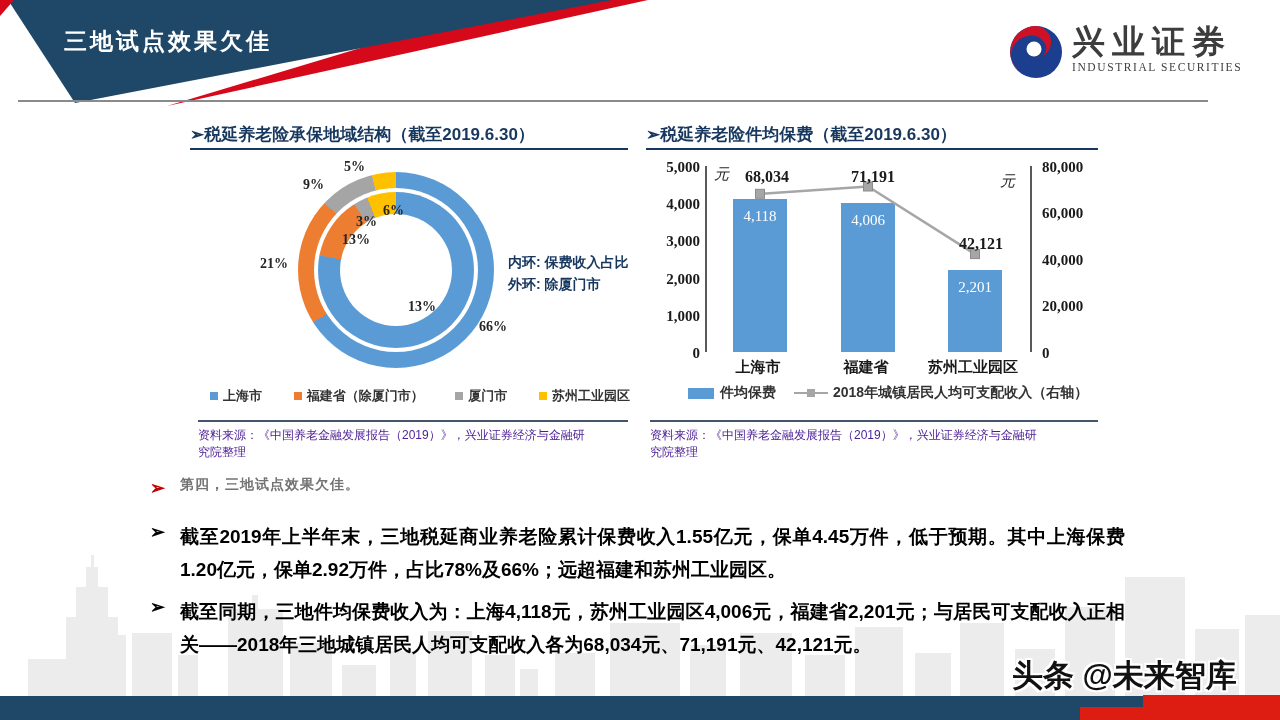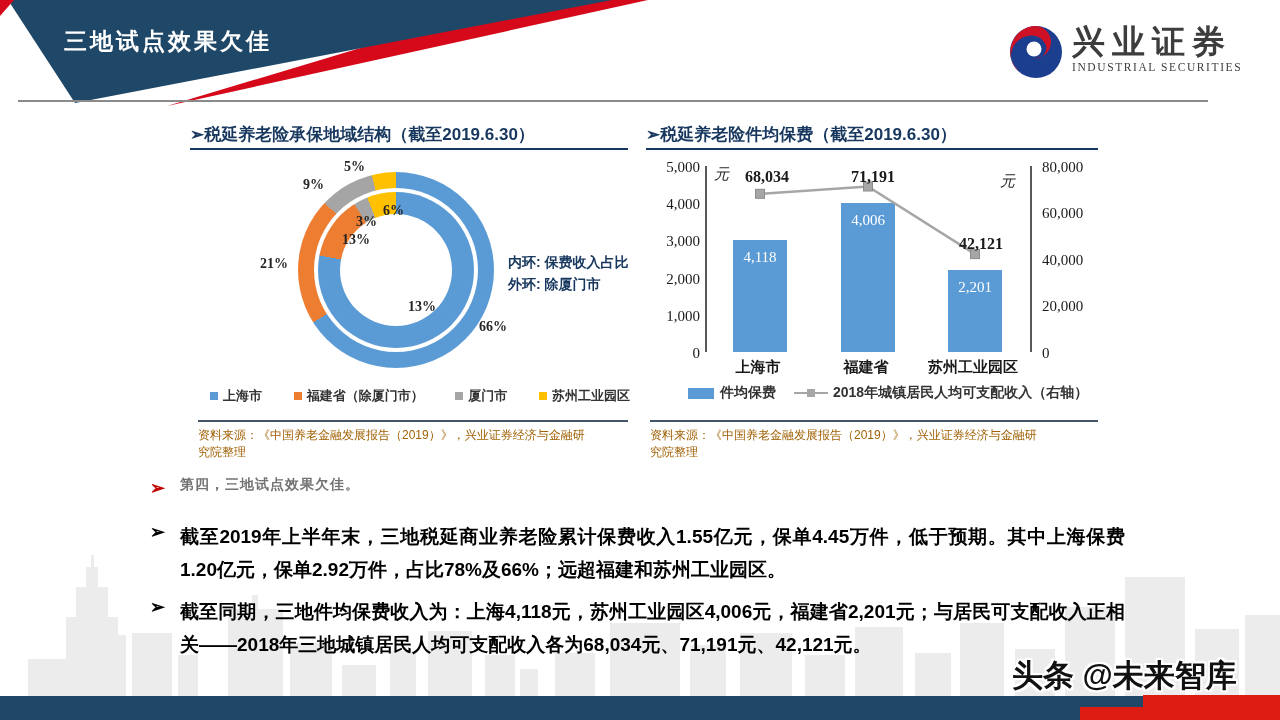--- a/index.html
+++ b/index.html
@@ -27,36 +27,36 @@
   .pie-note { position:absolute; left:508px; top:251px; color:#17375e; font-size:14px; font-weight:bold; line-height:22px; white-space:nowrap; }
   .pie-legend { position:absolute; left:210px; top:387px; width:420px; display:flex; justify-content:space-between; }
   .pie-legend .itm { display:flex; align-items:center; }
   .pie-legend .sw { width:8px; height:8px; margin-right:5px; }
   .pie-legend .lt { font-size:13px; font-weight:bold; color:#333; white-space:nowrap; }
 
   
   .plot { position:absolute; left:705px; top:166px; width:327px; height:186px; border-left:2px solid #595959; border-right:2px solid #595959; }
   .bar { position:absolute; bottom:0; width:54px; text-align:center; }
   .bar span { display:inline-block; margin-top:9px; color:#fff; font-family:"Liberation Serif", serif; font-size:15px; }
-  .tick { position:absolute; font-family:"Liberation Serif", serif; font-size:15px; color:#1a1a1a; }
+  .tick { position:absolute; font-family:"Liberation Serif", serif; font-size:15px; color:#1a1a1a;font-weight:bold; }
   .tick.l { width:46px; text-align:right; left:654px; }
   .tick.r { left:1042px; }
   .axis-unit { position:absolute; font-family:"Liberation Serif", serif; font-style:italic; font-size:15px; color:#262626; }
   .line-lbl { position:absolute; transform:translateX(-50%); font-family:"Liberation Serif", serif; font-weight:bold; font-size:16px; color:#1a1a1a; white-space:nowrap; }
   .cat { position:absolute; top:358px; width:120px; text-align:center; font-size:15px; font-weight:bold; color:#1a1a1a; white-space:nowrap; }
   #line-svg { position:absolute; left:0; top:0; overflow:visible; }
   .bar-legend { position:absolute; left:688px; top:384px; display:flex; align-items:center; }
   .bar-legend .sw { width:26px; height:11px; margin-right:6px; }
   .bar-legend .lt { font-size:14px; font-weight:bold; color:#333; white-space:nowrap; }
   .bar-legend .lm { position:relative; width:34px; height:2px; background:#a6a6a6; margin:0 5px 0 18px; }
   .bar-legend .lm::after { content:""; position:absolute; left:13px; top:-3px; width:8px; height:8px; background:#a6a6a6; }
 
   
   .src-rule { position:absolute; top:420px; height:2px; background:#44546a; }
-  .src { position:absolute; top:427px; color:#a16207; font-size:12px; line-height:17px; }
+  .src { position:absolute; top:427px; color:#4c1d95; font-size:12px; line-height:17px; }
 
   
   .arrow { position:absolute; font-size:18px; font-weight:bold; z-index:2; }
   .bullet-head { position:absolute; left:180px; top:476px; color:#737373; font-size:14px; font-weight:bold; letter-spacing:1px; z-index:2; }
   .bullet { position:absolute; left:180px; width:945px; color:#000; font-size:19px; font-weight:bold; line-height:33px; text-align:justify; z-index:2; }
 
   
   .skyline { position:absolute; left:0; right:0; bottom:23px; height:150px; z-index:0; }
   .skyline div { position:absolute; bottom:0; background:#ececec; }
   .ftr-navy { position:absolute; left:0; bottom:0; width:1280px; height:24px; background:#1f4868; z-index:1; }
@@ -183,21 +183,21 @@
   <div class="tick r" style="top:159px;">80,000</div>
   <div class="tick r" style="top:205px;">60,000</div>
   <div class="tick r" style="top:252px;">40,000</div>
   <div class="tick r" style="top:298px;">20,000</div>
   <div class="tick r" style="top:345px;">0</div>
 
   <div class="axis-unit" style="left:714px;top:165px;">元</div>
   <div class="axis-unit" style="left:1000px;top:172px;">元</div>
 
   <div class="plot">
-    <div class="bar" id="bar-0" style="left: 26px; height: 112px; background: rgb(91, 155, 213);"><span>4,118</span></div>
+    <div class="bar" id="bar-0" style="left: 26px; height: 153px; background: rgb(91, 155, 213);"><span>4,118</span></div>
     <div class="bar" id="bar-1" style="left: 134px; height: 149px; background: rgb(91, 155, 213);"><span>4,006</span></div>
     <div class="bar" id="bar-2" style="left: 241px; height: 82px; background: rgb(91, 155, 213);"><span>2,201</span></div>
     <svg id="line-svg" width="327" height="186">
         <polyline points="53,27.8 161,20.5 268,88.1" fill="none" stroke="#A6A6A6" stroke-width="2.5"></polyline>
         <rect x="48.5" y="23.3" width="9" height="9" fill="#A6A6A6" stroke="#8c8c8c"></rect>
         <rect x="156.5" y="16" width="9" height="9" fill="#A6A6A6" stroke="#8c8c8c"></rect>
         <rect x="263.5" y="83.6" width="9" height="9" fill="#A6A6A6" stroke="#8c8c8c"></rect>
       </svg>
     <div class="line-lbl" style="left:60px;top:2px;">68,034</div>
     <div class="line-lbl" style="left:166px;top:2px;">71,191</div>

